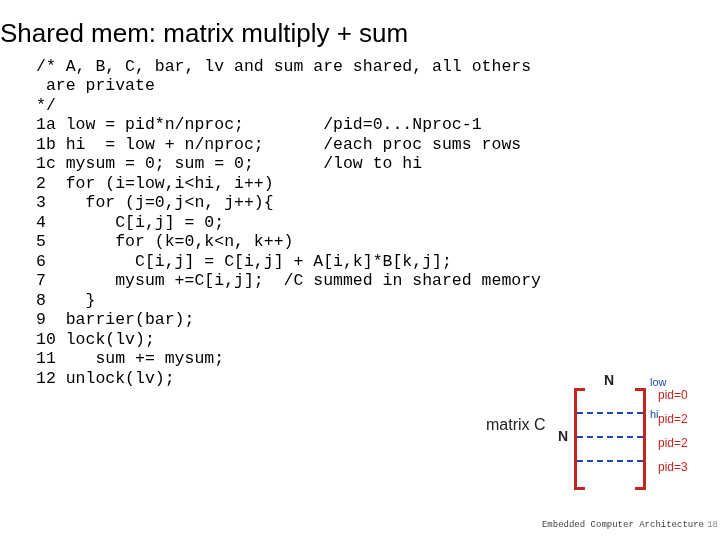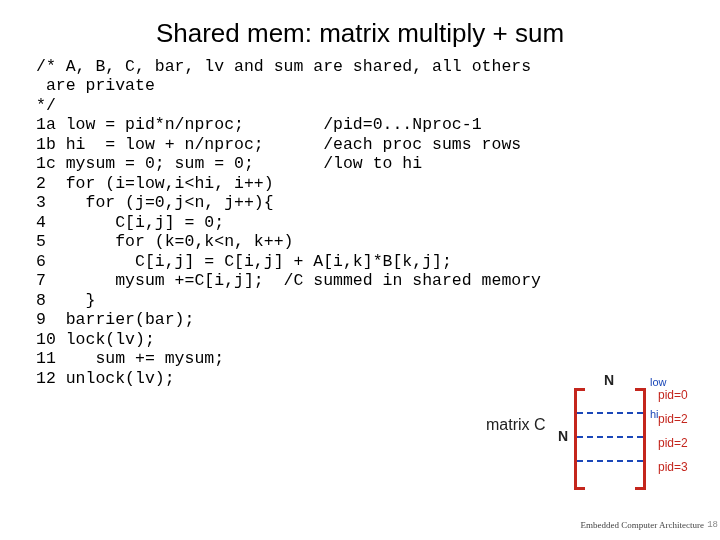--- a/index.html
+++ b/index.html
@@ -1,19 +1,19 @@
 <!DOCTYPE html>
 <html><head>
 <meta charset="utf-8">
 <style>
 html,body{margin:0;padding:0;width:720px;height:540px;background:#fff;font-family:"Comic Sans MS","Comic Sans",cursive,sans-serif;color:#000;overflow:hidden}
 .slide{position:relative;width:720px;height:540px}
-.title{font-size:26px;text-align:center;padding-top:18px;font-weight:400}
+.title{font-size:26px;text-align:left;padding-top:18px;font-weight:400}
 .code{font-family:"Courier New",Courier,monospace;font-size:16.5px;line-height:1.18;white-space:pre;padding:8px 0 0 36px}
-.footer{position:absolute;bottom:10px;right:16px;font-family:Liberation Serif, serif;font-size:9px;color:#444}
+.footer{position:absolute;bottom:10px;right:16px;font-family:Liberation Mono, monospace;font-size:9px;color:#444}
 .pagenum{position:absolute;bottom:10px;right:2px;font-family:Liberation Mono, monospace;font-size:9px;color:#888}
 .diagram{position:absolute;right:34px;bottom:48px;width:200px;height:120px;font-family:Arial,sans-serif}
 .mlabel{position:absolute;left:0;top:44px;font-size:16px;font-weight:400;color:#222}
 .Ntop{position:absolute;left:118px;top:0;font-size:14px;font-weight:700;color:#222}
 .Nside{position:absolute;left:72px;top:56px;font-size:14px;font-weight:700;color:#222}
 .matrix{position:absolute;left:88px;top:16px;width:72px;height:96px}
 .bracket{position:absolute;top:0;width:8px;height:96px;border-top:3px solid #c4261d;border-bottom:3px solid #c4261d}
 .bl{left:0;border-left:3px solid #c4261d}
 .br{right:0;border-right:3px solid #c4261d}
 .dash{position:absolute;left:3px;right:3px;border-top:2px dashed #1a47b8}

